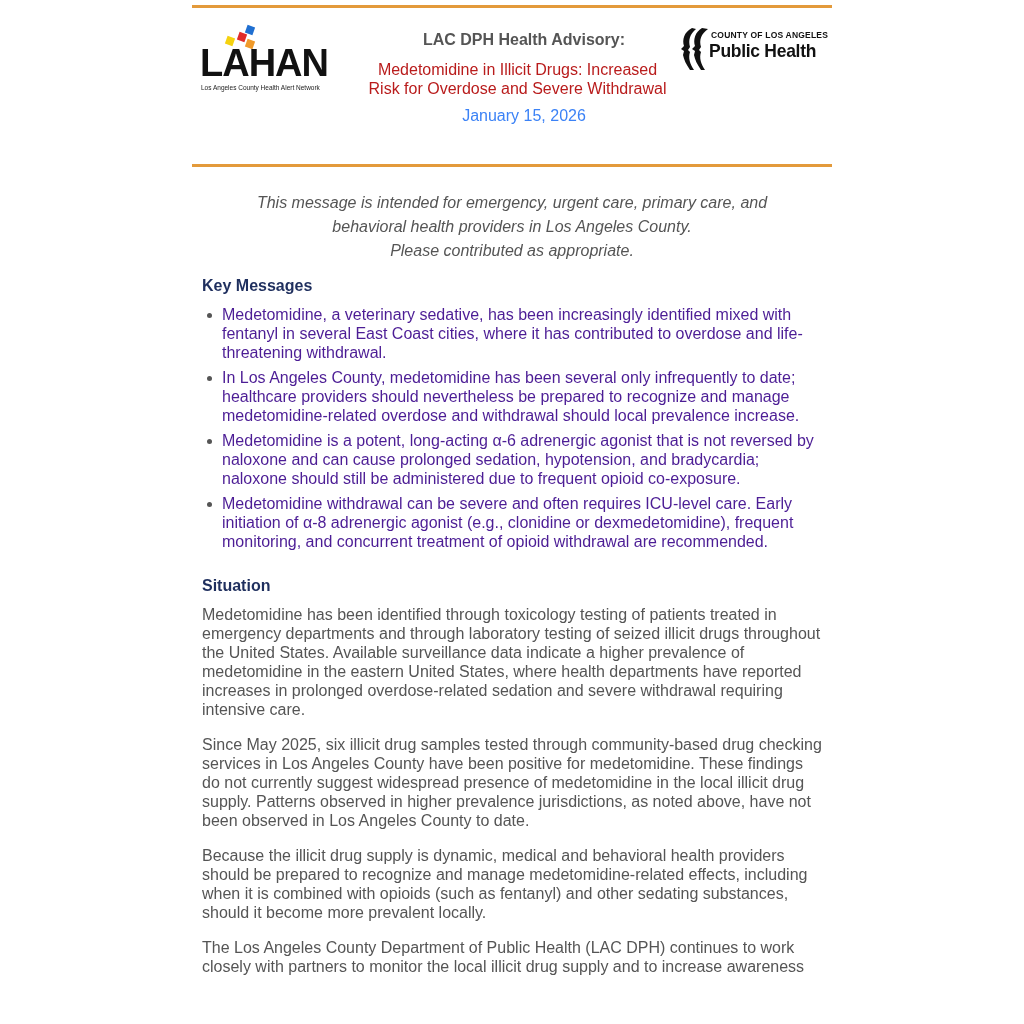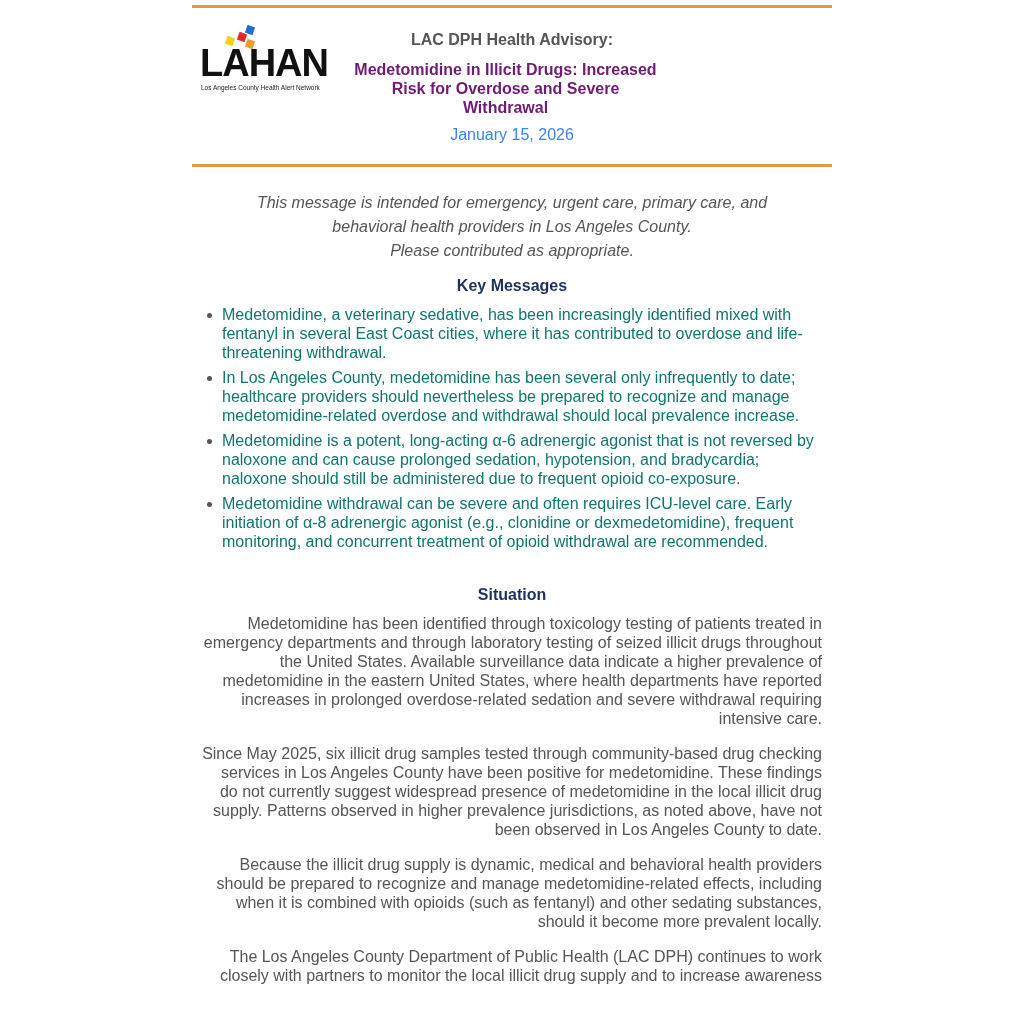--- a/index.html
+++ b/index.html
@@ -10,32 +10,32 @@
   .rule.bottom { position: absolute; top: 164px; left: 0; width: 640px; }
   .header { position: absolute; top: 8px; left: 0; width: 640px; height: 156px; }
   .lahan-logo { position: absolute; left: 8px; top: 16px; width: 126px; height: 70px; }
   .lahan-logo .word { position: absolute; left: 0; top: 20px; font-family: "Liberation Sans", sans-serif; font-weight: 700; font-size: 38px; color: #111; letter-spacing: -1px; line-height: 38px; }
   .lahan-logo .sub { position: absolute; left: 1px; top: 60px; font-size: 6.5px; color: #222; white-space: nowrap; }
   .sq { position: absolute; width: 8px; height: 8px; transform: rotate(20deg); }
   .dph-logo { position: absolute; left: 486px; top: 16px; width: 150px; height: 50px; }
   .dph-logo .faces { position: absolute; left: 0; top: 2px; width: 34px; height: 46px; }
   .dph-logo .county { position: absolute; left: 33px; top: 6px; font-size: 8.5px; font-weight: 700; color: #111; white-space: nowrap; letter-spacing: 0.2px; }
   .dph-logo .ph { position: absolute; left: 31px; top: 16px; font-size: 19px; font-weight: 700; color: #111; white-space: nowrap; letter-spacing: -0.3px; transform: scaleX(0.92); transform-origin: left; }
-  .title-block { position: absolute; left: 160px; top: 22px; width: 320px; text-align: center; }
+  .title-block { position: absolute; left: 172px; top: 22px; width: 320px; text-align: center; }
   .adv-label { font-size: 16px; font-weight: 700; color: #555; margin: 0 0 10px 0; line-height: 20px; }
-  .adv-title { font-size: 16px; font-weight: 700; color: #701a75; line-height: 19px; margin: 0 13px 8px 0; }
+  .adv-title { font-size: 16px; font-weight: 400; color: #b91c1c; line-height: 19px; margin: 0 13px 8px 0; }
   .adv-date { font-size: 16px; color: #3b82f6; line-height: 20px; }
   .intro { position: absolute; top: 180px; left: 0; width: 640px; text-align: center; font-style: italic; font-size: 16px; line-height: 24px; color: #555; margin-top: 11px; }
   .content { position: absolute; top: 276px; left: 10px; width: 620px; }
-  h2 { font-size: 16px; font-weight: 700; color: #1f2f5e; margin: 0; line-height: 20px; text-align: center; }
+  h2 { font-size: 16px; font-weight: 700; color: #1f2f5e; margin: 0; line-height: 20px; }
   ul { margin: 9px 0 0 0; padding: 0 0 0 20px; list-style: none; }
-  li { position: relative; font-size: 16px; line-height: 19px; margin: 0 0 6px 0; color: #0f766e; }
+  li { position: relative; font-size: 16px; line-height: 19px; margin: 0 0 6px 0; color: #4c1d95; }
   li::before { content: ""; position: absolute; left: -15px; top: 8px; width: 5px; height: 5px; border-radius: 50%; background: #555; }
-  .sit-head { margin-top: 34px; }
-  p { font-size: 16px; line-height: 19px; margin: 9px 0 16px 0; color: #555; text-align: right; }
+  .sit-head { margin-top: 25px; }
+  p { font-size: 16px; line-height: 19px; margin: 9px 0 16px 0; color: #555; }
 </style>
 </head>
 <body>
 
 <div class="page">
   <div class="rule top"></div>
 
   <div class="header">
     <div class="lahan-logo">
       <span class="sq" style="left:46px;top:2px;background:#1f6fd1;"></span>
@@ -45,20 +45,28 @@
       <div class="word">LAHAN</div>
       <div class="sub">Los Angeles County Health Alert Network</div>
     </div>
 
     <div class="title-block">
       <div class="adv-label">LAC DPH Health Advisory:</div>
       <div class="adv-title">Medetomidine in Illicit Drugs: Increased Risk for Overdose and Severe Withdrawal</div>
       <div class="adv-date">January 15, 2026</div>
     </div>
 
+    <div class="dph-logo">
+      <svg class="faces" viewBox="0 0 34 46">
+        <path d="M14 2 C6 6 4 14 6 20 L3 23 L6 25 L5 29 C6 34 8 38 12 44 L16 44 C12 38 10 32 12 26 L10 24 L12 21 C10 14 12 8 18 3 Z" fill="#111"></path>
+        <path d="M24 2 C17 6 15 14 17 20 L14 23 L17 25 L16 29 C17 34 19 38 23 44 L27 44 C23 38 21 32 23 26 L21 24 L23 21 C21 14 23 8 30 3 Z" fill="#111"></path>
+      </svg>
+      <div class="county">COUNTY OF LOS ANGELES</div>
+      <div class="ph">Public Health</div>
+    </div>
   </div>
 
   <div class="rule bottom"></div>
 
   <div class="intro">
     <div style="padding:0 26px;">This message is intended for emergency, urgent care, primary care, and behavioral health providers in Los Angeles County.</div>
     <div>Please contributed as appropriate.</div>
   </div>
 
   <div class="content">

